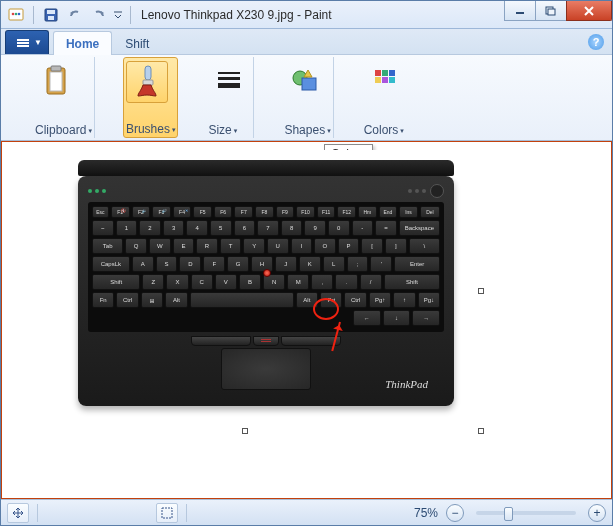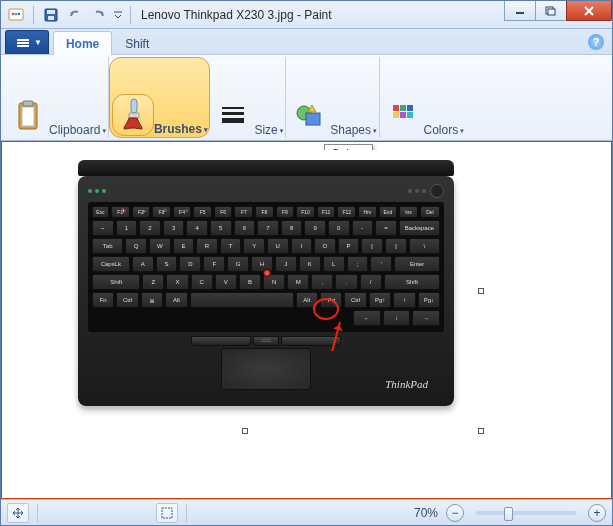--- a/index.html
+++ b/index.html
@@ -97,44 +97,44 @@
   }
   
   .ribbon {
     height: 86px;
     background: linear-gradient(#f7fafe, #e9f0fa);
     border-bottom: 1px solid #a9bdd6;
     display: flex;
     padding: 2px 4px;
   }
   .group {
-    display: flex; flex-direction: row; align-items: flex-end; justify-content: space-between;
+    display: flex; flex-direction: column; align-items: flex-start; justify-content: space-between;
     padding: 3px 2px 1px;
     border-right: 1px solid #c3d3e6;
     min-width: 48px;
+    margin-left: 28px;
   }
   .group:last-child { border-right: none; }
   .group-icon {
     width: 42px; height: 42px;
     display: flex; align-items: center; justify-content: center;
     border: 1px solid transparent;
     border-radius: 3px;
   }
   .group-label {
     font-size: 11px; color: #3b5070;
     display: flex; align-items: center; gap: 2px;
     margin-top: 2px;
   }
   .group-label .dd { font-size: 7px; line-height: 1; color: #3b5070; }
   .group.active .group-icon,
   .group.active {
     background: linear-gradient(#ffe9a8, #ffd36b);
     border: 1px solid #d8a13a;
-    border-radius: 12px;
-    font-weight: bold;
+    border-radius: 3px;
   }
   .group.active { border-right: 1px solid #d8a13a; }
   
   .canvas-wrap {
     flex: 1;
     background: #fff;
     overflow: hidden;
     position: relative;
     border: 1px solid #c2410c;
     margin: 0;
@@ -342,21 +342,21 @@
           </svg>
       </div>
       <div class="qat-btn" style="width:12px;">
         <svg width="8" height="8">
             <path d="M0 1h8M1 4l3 3 3-3" stroke="#374e6f" fill="none"></path>
           </svg>
       </div>
       <div class="qat-sep"></div>
     </div>
     <span class="title-text">
-      <span>Lenovo Thinkpad X230 3.jpg</span>
+      <span>Lenovo Thinkpad X230 9.jpg</span>
       <span> - </span>
       <span>Paint</span>
     </span>
     <div class="win-controls">
       <div class="win-btn">
         <svg width="10" height="10">
             <rect x="1" y="6" width="8" height="2" fill="#2b4a72"></rect>
           </svg>
       </div>
       <div class="win-btn">
@@ -629,21 +629,21 @@
     <div class="sb-sep"></div>
     <div class="sb-btn" style="margin-left:110px;">
       <svg width="12" height="12">
           <rect x="1" y="1" width="10" height="10" fill="none" stroke="#36548a" stroke-dasharray="2 1"></rect>
         </svg>
     </div>
     <div class="sb-sep"></div>
 
     <div class="sb-spacer"></div>
 
-    <span style="color:#2b4a72;">70%</span>
+    <span style="color:#2b4a72;">75%</span>
     <div class="zoom-btn">−</div>
     <div class="zoom-track">
       <div class="zoom-thumb" style="left:28px;"></div>
     </div>
     <div class="zoom-btn">+</div>
   </div>
 
 </div>
 
 </body></html>

